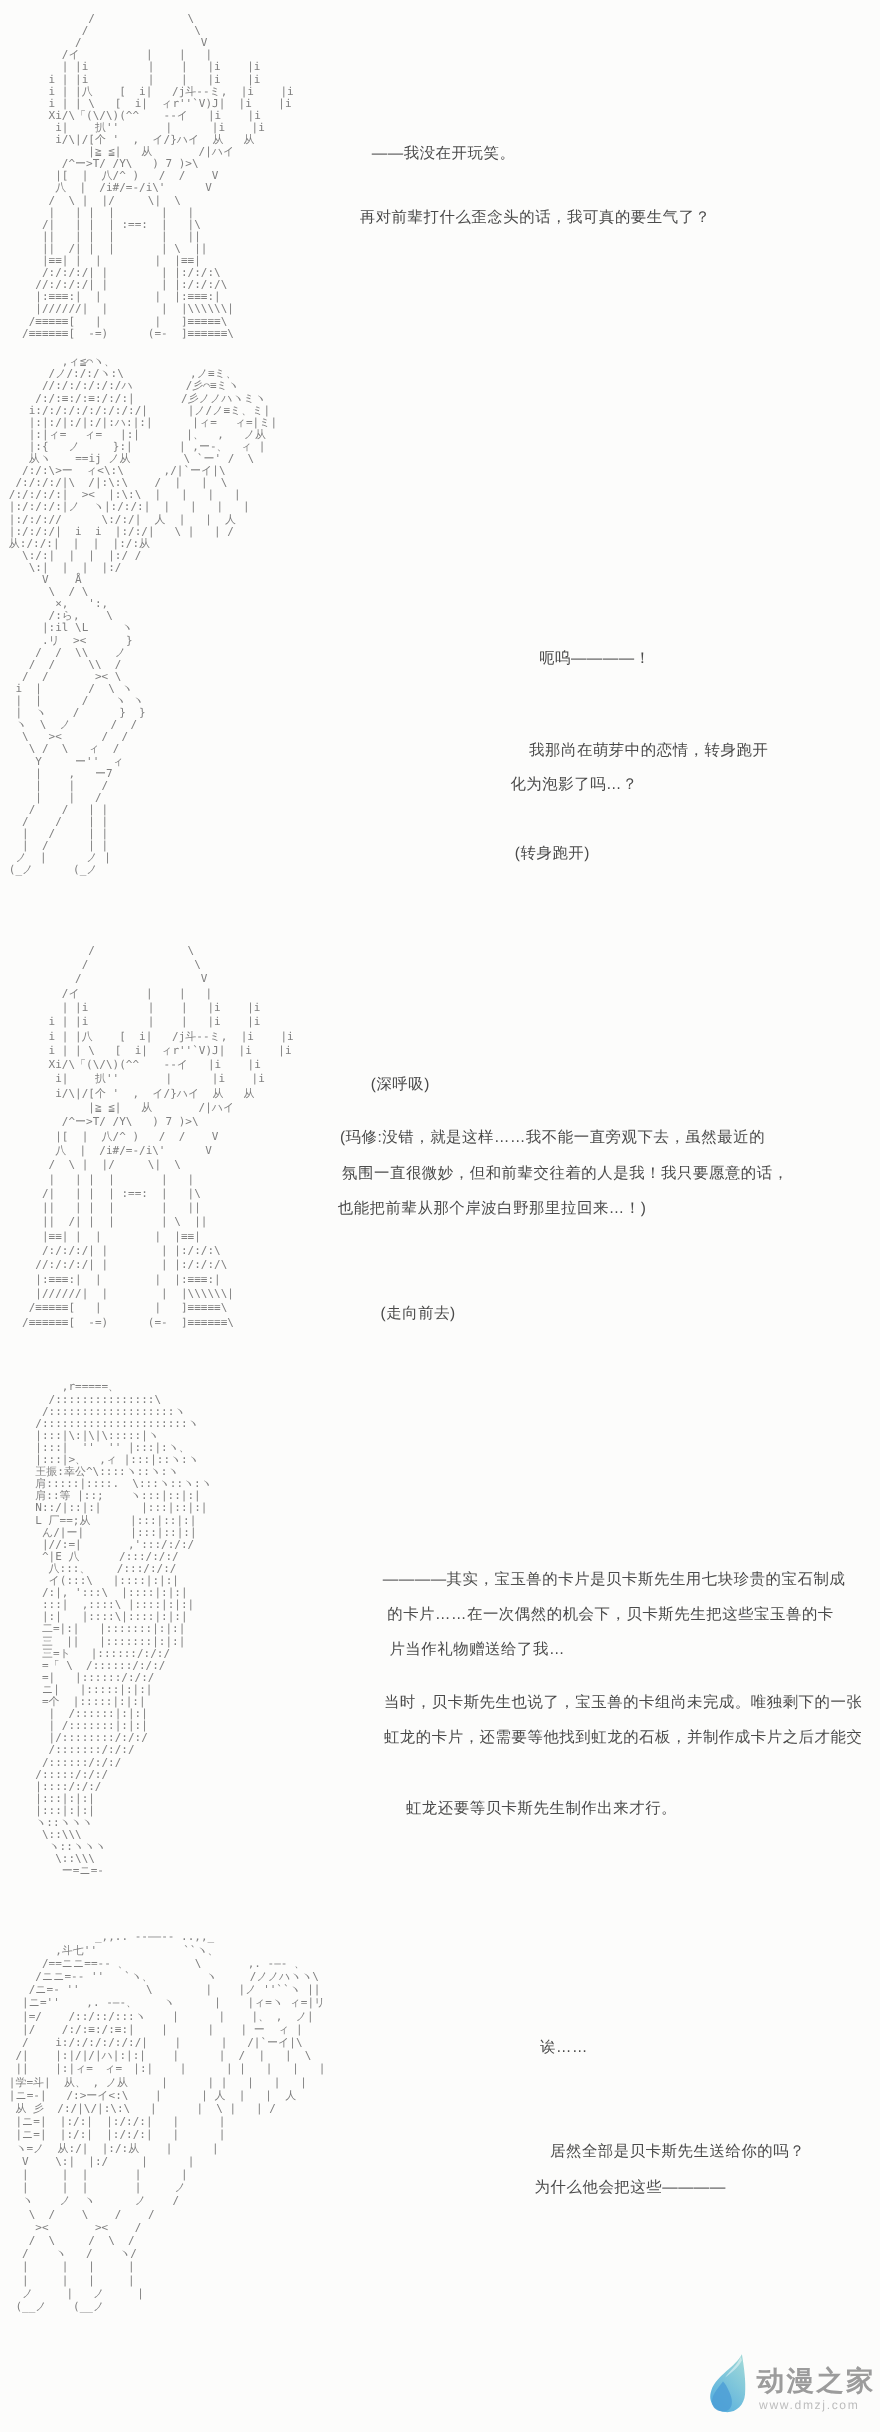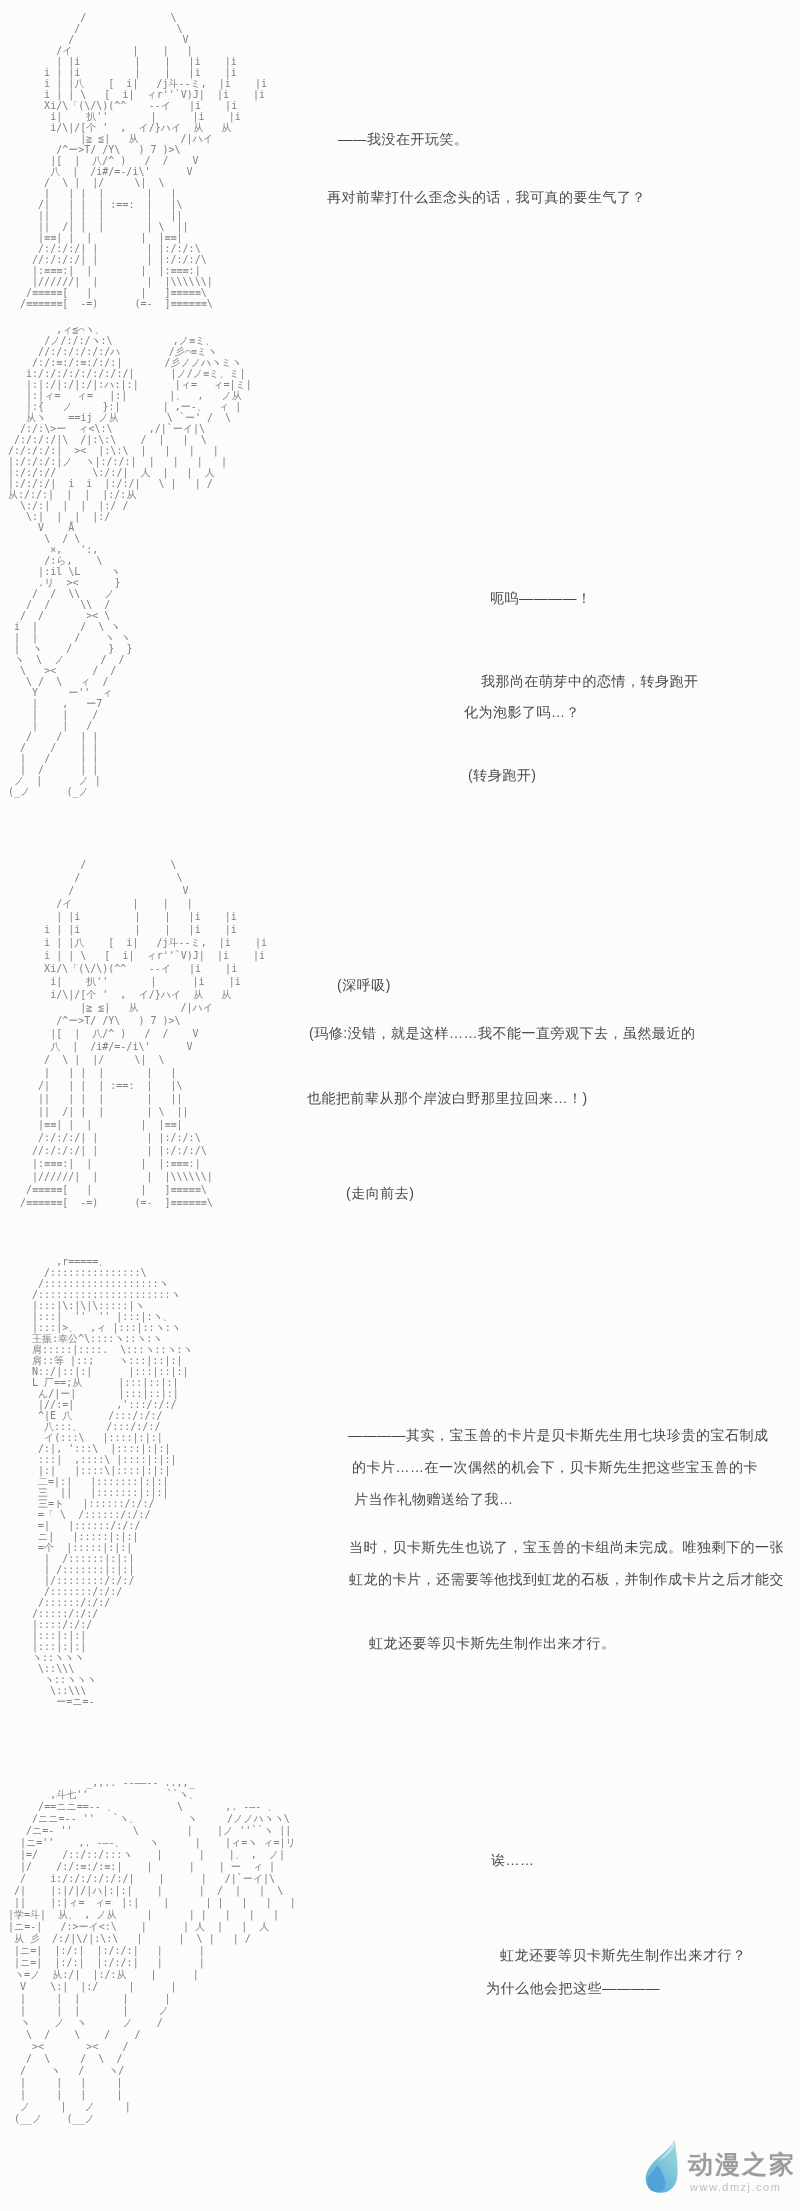--- a/index.html
+++ b/index.html
@@ -25,21 +25,21 @@
     font-size:10px;
     line-height:11px;
     letter-spacing:0;
     color:var(--aa);
     white-space:pre;
   }
   #aa1{left:8px;top:12px;}
   #aa2{left:2px;top:324px;}
   #aa3{left:8px;top:858px;line-height:13px;}
   #aa4{left:14px;top:1256px;}
-  #aa5{left:2px;top:1756px;line-height:12px;margin-top:21px;}
+  #aa5{left:2px;top:1756px;line-height:12px;}
   .txt{
     position:absolute;
     font-family:"Liberation Sans",sans-serif;
     font-size:14px;
     color:var(--ink);
     letter-spacing:0.5px;
     white-space:nowrap;
   }
   .d0{left:338px;top:131px}
   .d1{left:327px;top:189px}
@@ -255,30 +255,31 @@
 </pre>
 
   <div class="txt d0">——我没在开玩笑。</div>
   <div class="txt d1">再对前辈打什么歪念头的话，我可真的要生气了？</div>
   <div class="txt d2">呃呜————！</div>
   <div class="txt d3">我那尚在萌芽中的恋情，转身跑开</div>
   <div class="txt d4">化为泡影了吗…？</div>
   <div class="txt d5">(转身跑开)</div>
   <div class="txt d6">(深呼吸)</div>
   <div class="txt d7">(玛修:没错，就是这样……我不能一直旁观下去，虽然最近的</div>
+  <div class="txt d8">氛围一直很微妙，但和前辈交往着的人是我！我只要愿意的话，</div>
   <div class="txt d9">也能把前辈从那个岸波白野那里拉回来…！)</div>
   <div class="txt d10">(走向前去)</div>
   <div class="txt d12">的卡片……在一次偶然的机会下，贝卡斯先生把这些宝玉兽的卡</div>
   <div class="txt d11">————其实，宝玉兽的卡片是贝卡斯先生用七块珍贵的宝石制成</div>
   <div class="txt d13">片当作礼物赠送给了我…</div>
   <div class="txt d14">当时，贝卡斯先生也说了，宝玉兽的卡组尚未完成。唯独剩下的一张</div>
   <div class="txt d15">虹龙的卡片，还需要等他找到虹龙的石板，并制作成卡片之后才能交</div>
   <div class="txt d17">虹龙还要等贝卡斯先生制作出来才行。</div>
   <div class="txt d18">诶……</div>
-  <div class="txt d19">虹龙还要等贝卡斯先生制作出来才行？</div>
+  <div class="txt d19">居然全部是贝卡斯先生送给你的吗？</div>
   <div class="txt d20">为什么他会把这些————</div>
 
   <div id="watermark">
     <svg id="wm-drop" width="42" height="58" viewBox="0 0 44 60">
       <defs>
         <linearGradient id="dropGrad" x1="0.8" y1="0" x2="0.2" y2="1">
           <stop offset="0" stop-color="#9fd8d8"></stop>
           <stop offset="1" stop-color="#55aede"></stop>
         </linearGradient>
       </defs>

